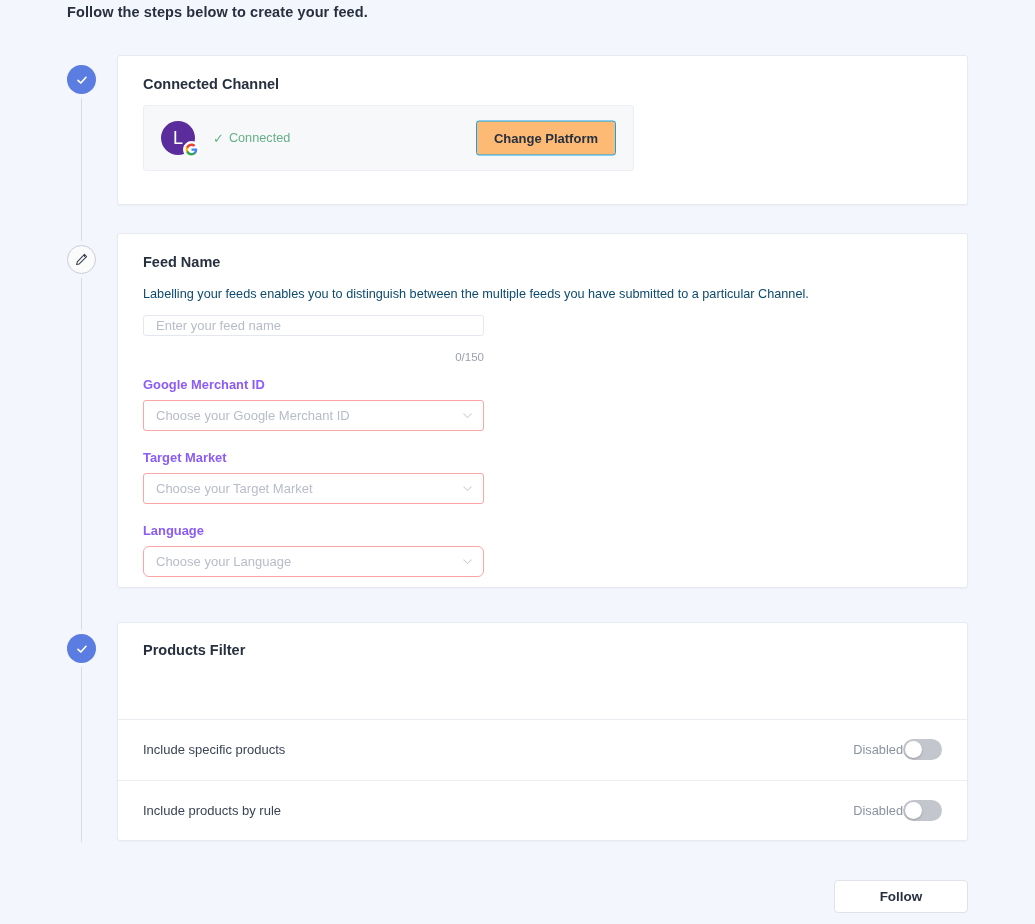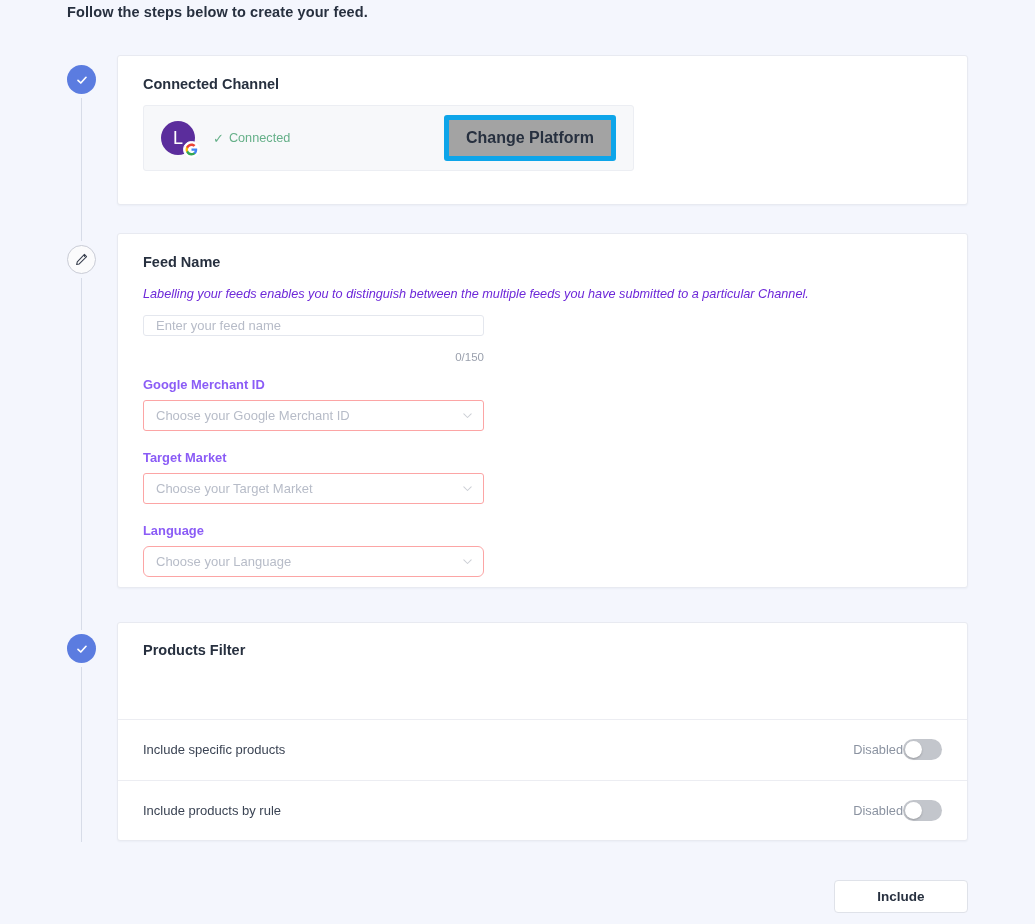--- a/index.html
+++ b/index.html
@@ -80,25 +80,24 @@
 
   .card-title {
     font-size: 14.5px;
     font-weight: bold;
     color: #27303f;
     margin: 0;
     padding: 0;
   }
   .card-sub {
     font-size: 12.7px;
-    color: #6d28d9;
+    color: #0c4a6e;
     margin: 0;
     padding: 0;
     line-height: 1.4;
-    font-style: italic;
   }
 
   
   .cc-title { position: absolute; left: 25px; top: 20px; }
   .cc-panel {
     position: absolute;
     left: 25px;
     top: 49px;
     width: 491px;
     height: 66px;
@@ -154,25 +153,25 @@
   .connected-status .tick {
     font-size: 13px;
     line-height: 1;
     color: #66b089;
   }
   .btn-change {
     position: absolute;
     right: 17px;
     top: 50%;
     transform: translateY(-50%);
-    background: #a3a3a3;
-    border: 5px solid #0ea5e9;
+    background: #fdba74;
+    border: 1px solid #0ea5e9;
     border-radius: 3px;
     padding: 9px 17px;
-    font-size: 16px;
+    font-size: 13px;
     font-weight: bold;
     color: #27303f;
     font-family: "Liberation Sans", sans-serif;
     cursor: pointer;
     white-space: nowrap;
   }
 
   
   .fn-title { position: absolute; left: 25px; top: 20px; }
   .fn-sub   { position: absolute; left: 25px; top: 52px; }
@@ -437,14 +436,14 @@
     <span class="pf-row-right">
       <span class="toggle-state">Disabled</span>
       <span class="toggle">
         <span class="knob"></span>
       </span>
     </span>
   </div>
 </section>
 
 <div class="footer-actions">
-  <button class="btn btn-cancel">Include</button>
+  <button class="btn btn-cancel">Follow</button>
 </div>
 
 </body></html>

